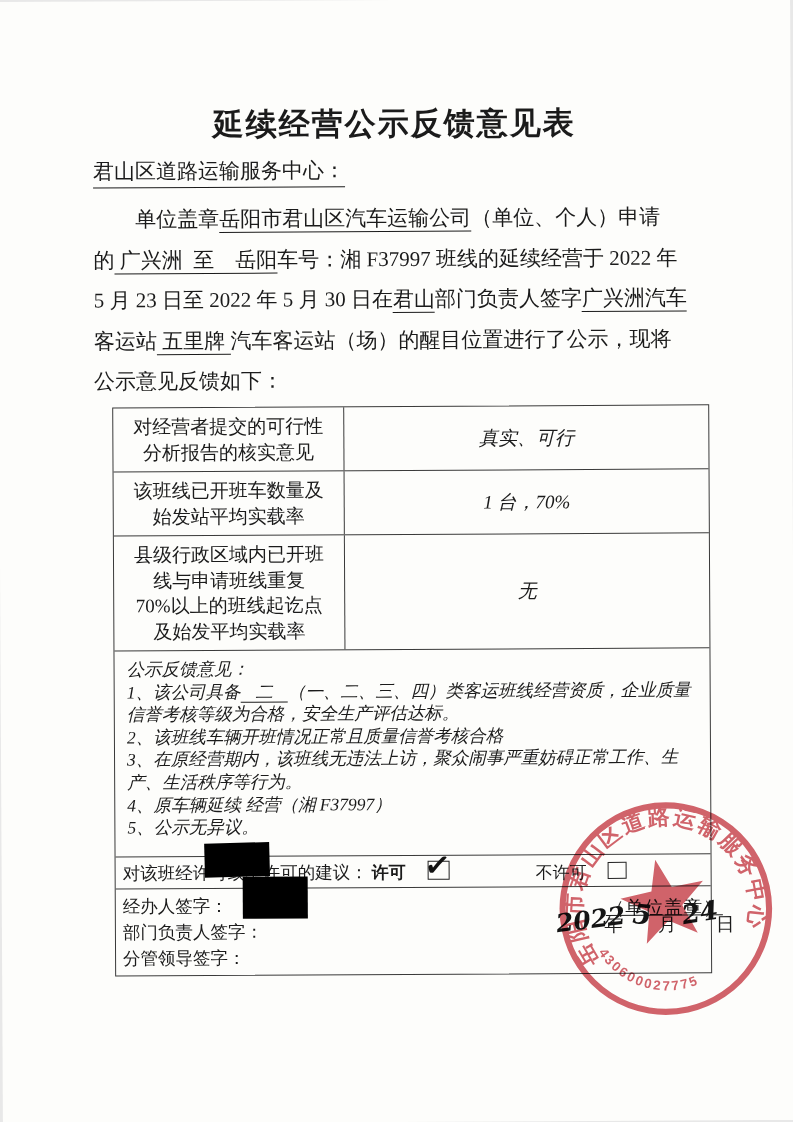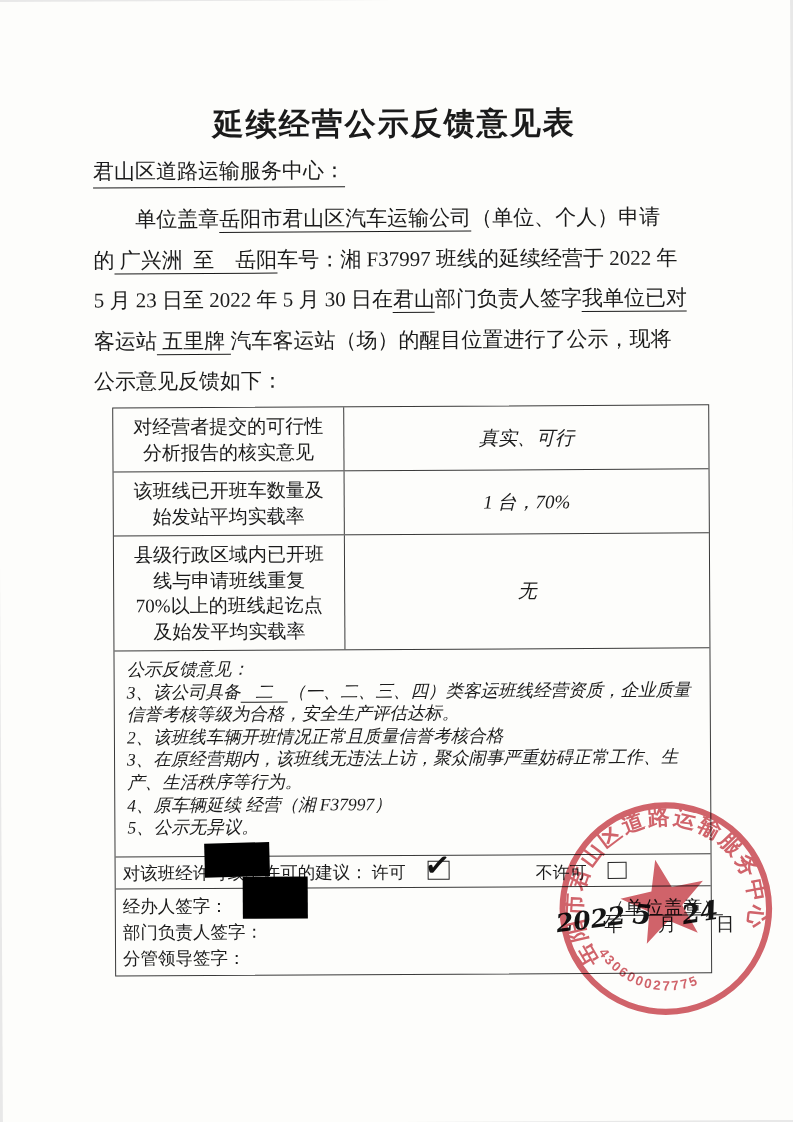--- a/index.html
+++ b/index.html
@@ -41,51 +41,51 @@
 
 <div class="sheet">
 
   <div class="abs title">延续经营公示反馈意见表</div>
 
   <div class="abs salutation">君山区道路运输服务中心：</div>
 
   <div class="abs bodytext">
     <div class="ln indent"><span>单位盖章</span><span class="ul">岳阳市君山区汽车运输公司</span><span>（单位、个人）申请</span></div>
     <div class="ln"><span>的</span><span class="ul"> 广兴洲  至    岳阳</span><span>车号：</span><span class="pre">湘 F37997 班线的延续经营于 2022 年</span></div>
-    <div class="ln"><span class="pre">5 月 23 日至 2022 年 5 月 30 日在</span><span class="ul">君山</span><span>部门负责人签字</span><span class="ul">我单位已对</span></div>
+    <div class="ln"><span class="pre">5 月 23 日至 2022 年 5 月 30 日在</span><span class="ul">君山</span><span>部门负责人签字</span><span class="ul">广兴洲汽车</span></div>
     <div class="ln"><span>客运站</span><span class="ul"> 五里牌 </span><span>汽车客运站（场）的醒目位置进行了公示，现将</span></div>
     <div class="ln">公示意见反馈如下：</div>
   </div>
 
   <div class="abs tbl">
     <div class="tr r1">
       <div class="c1">对经营者提交的可行性分析报告的核实意见</div>
       <div class="c2">真实、可行</div>
     </div>
     <div class="tr r2">
       <div class="c1">该班线已开班车数量及始发站平均实载率</div>
       <div class="c2">1 台，70%</div>
     </div>
     <div class="tr r3">
       <div class="c1">县级行政区域内已开班线与申请班线重复 70%以上的班线起讫点及始发平均实载率</div>
       <div class="c2">无</div>
     </div>
 
     <div class="feedback">
       <div>公示反馈意见：</div>
-      <div><span>3、该公司具备</span><span class="fill-blank">二</span><span>（一、二、三、四）类客运班线经营资质，企业质量信誉考核等级为合格，安全生产评估达标。</span></div>
+      <div><span>1、该公司具备</span><span class="fill-blank">二</span><span>（一、二、三、四）类客运班线经营资质，企业质量信誉考核等级为合格，安全生产评估达标。</span></div>
       <div>2、该班线车辆开班情况正常且质量信誉考核合格</div>
       <div>3、在原经营期内，该班线无违法上访，聚众闹事严重妨碍正常工作、生产、生活秩序等行为。</div>
       <div>4、原车辆延续 经营（湘 F37997）</div>
       <div>5、公示无异议。</div>
     </div>
 
     <div class="sugg">
       <span class="abs lbl">对该班经许可或不许可的建议：</span>
-      <span class="abs" style="left:256px;top:5px;">许可</span>
+      <span class="abs" style="left:256px;top:5px;font-weight:bold;">许可</span>
       <span class="abs cb" style="left:312px;top:5px;width:20px;height:17px;"></span>
       <span class="abs check">✓</span>
       <span class="abs" style="left:420px;top:6px;">不许可</span>
       <span class="abs cb" style="left:492px;top:7px;width:17px;height:15px;"></span>
     </div>
 
     <div class="sigrow">
       <div>经办人签字：</div>
       <div>部门负责人签字：</div>
       <div>分管领导签字：</div>

